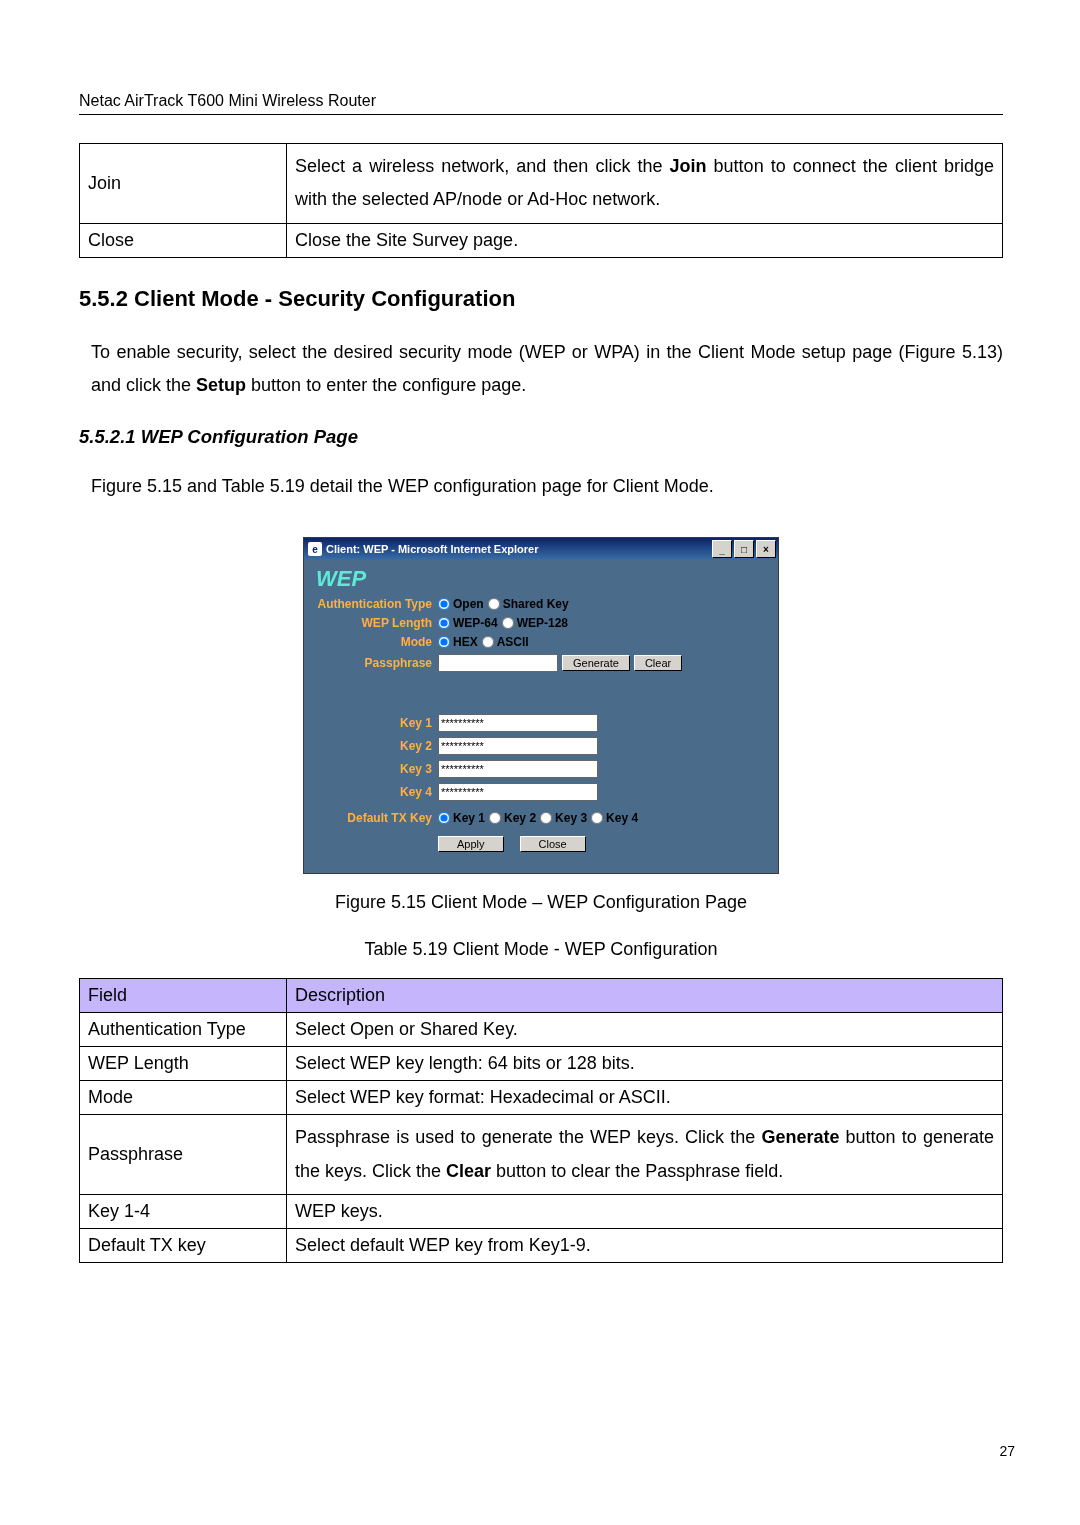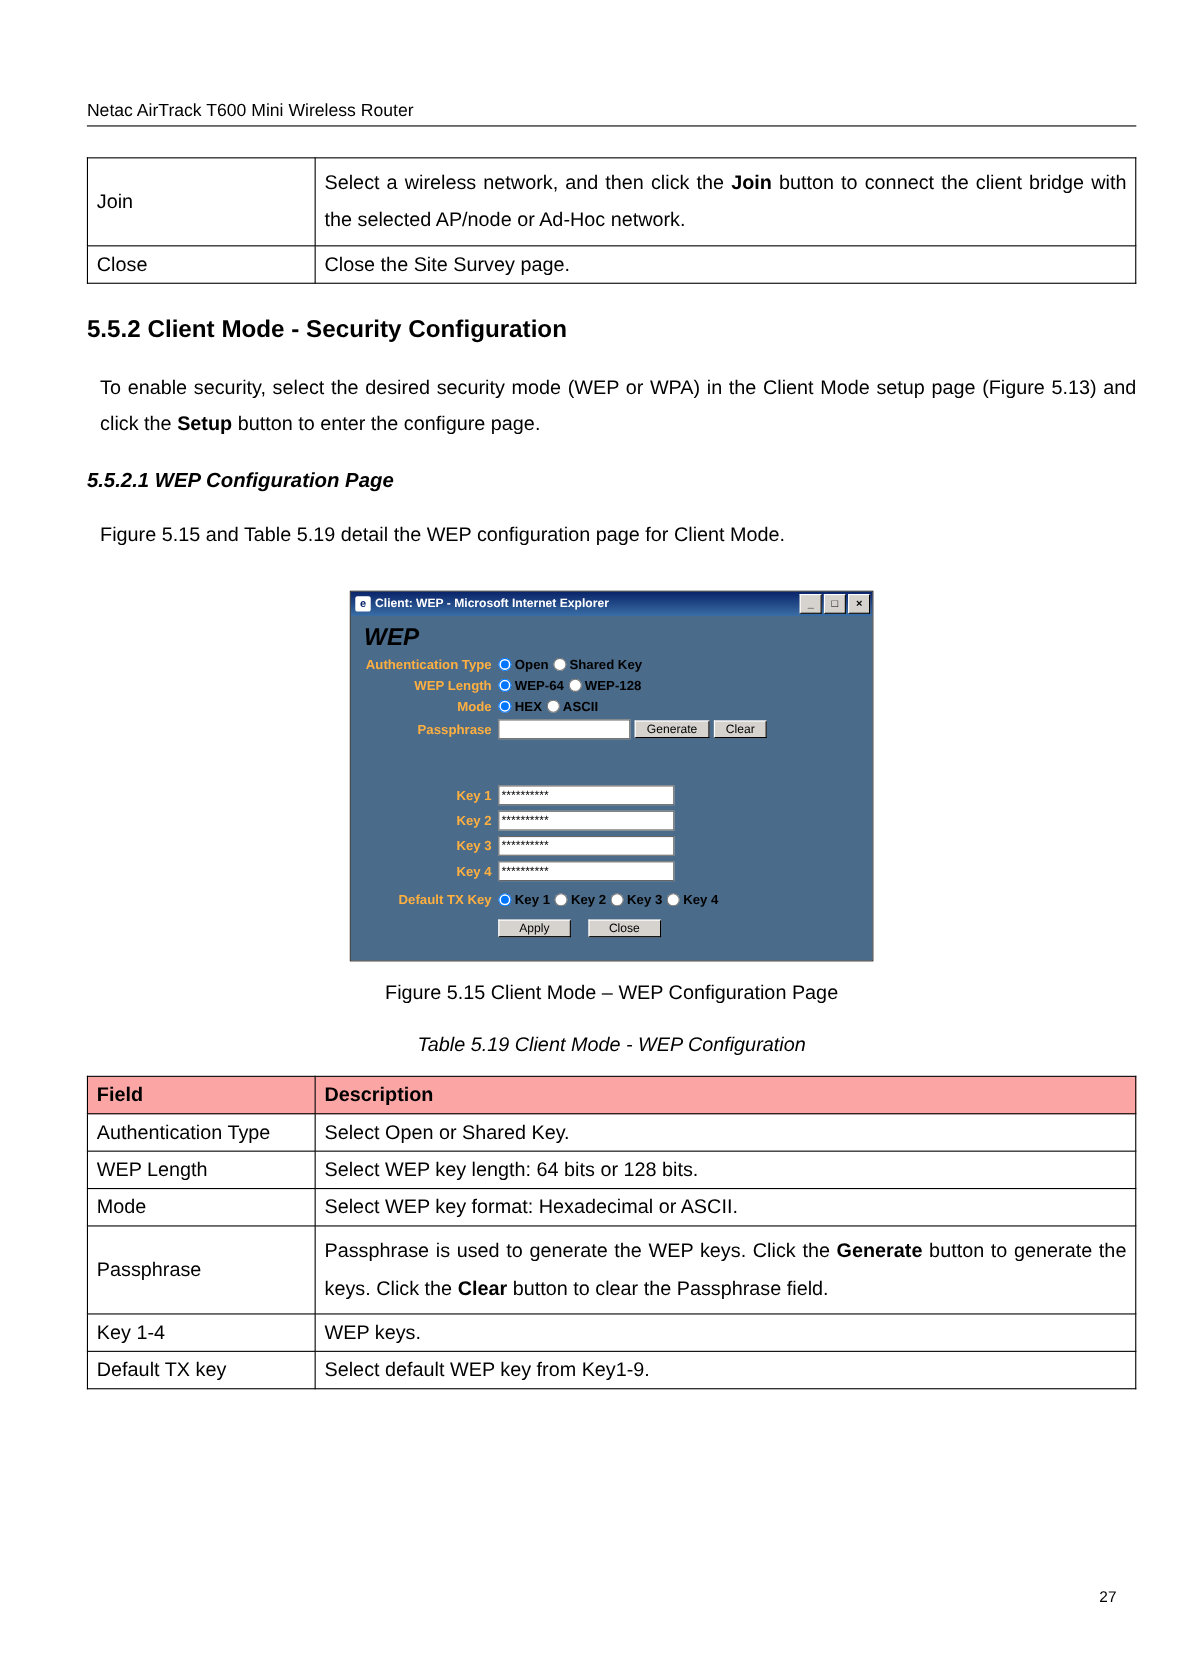--- a/index.html
+++ b/index.html
@@ -7,43 +7,43 @@
     width: 1080px;
     height: 1525px;
     margin: 0;
     background: #fff;
     font-family: Arial, Helvetica, sans-serif;
     color: #000;
     position: relative;
     box-sizing: border-box;
   }
   .page {
-    padding: 92px 47px 0 79px;
+    padding: 92px 77px 0 79px;
     box-sizing: border-box;
   }
   .running-header {
     font-size: 16px;
     border-bottom: 1px solid #000;
     padding-bottom: 4px;
     margin-bottom: 28px;
   }
   table.desc-table {
     border-collapse: collapse;
     width: 100%;
     font-size: 18px;
   }
   table.desc-table td, table.desc-table th {
     border: 1px solid #000;
     padding: 6px 8px;
     vertical-align: middle;
     text-align: left;
   }
   table.desc-table th {
-    background: #fca5a5;
-    font-weight: bold;
+    background: #c4b5fd;
+    font-weight: normal;
   }
   .col-field { width: 190px; }
   .line-spaced { line-height: 1.85; }
   .h3 {
     font-size: 22px;
     font-weight: bold;
     margin: 28px 0 24px 0;
   }
   .para {
     font-size: 18px;
@@ -158,21 +158,21 @@
     border: 1px solid #000;
     border-top-color:#fff; border-left-color:#fff;
     font-size: 11px;
     padding: 1px 10px;
     font-family: inherit;
     color:#000;
   }
   .wep-title {
     font-size: 22px;
     font-weight: bold;
-    color: #000000;
+    color: #5eead4;
     font-style: italic;
     margin: 2px 0 4px 2px;
   }
   .spacer20 { height: 32px; }
   .bottom-buttons {
     display:flex; gap:16px; justify-content:flex-start;
     margin-top:6px;
   }
 </style>
 </head>
@@ -325,21 +325,21 @@
         <div class="ie-controls bottom-buttons">
           <button class="ie-btn" style="padding:1px 18px">Apply</button>
           <button class="ie-btn" style="padding:1px 18px">Close</button>
         </div>
       </div>
     </div>
   </div>
 
   <div class="center">Figure 5.15 Client Mode – WEP Configuration Page</div>
 
-  <div class="center" style="margin-top:26px;font-style:italic;">Table 5.19 Client Mode - WEP Configuration</div>
+  <div class="center" style="margin-top:26px;">Table 5.19 Client Mode - WEP Configuration</div>
 
   <table class="desc-table">
     <tbody>
         <tr>
       <th class="col-field">Field</th>
       <th>Description</th>
     </tr>
     <tr>
       <td>Authentication Type</td>
       <td>Select Open or Shared Key.</td>

